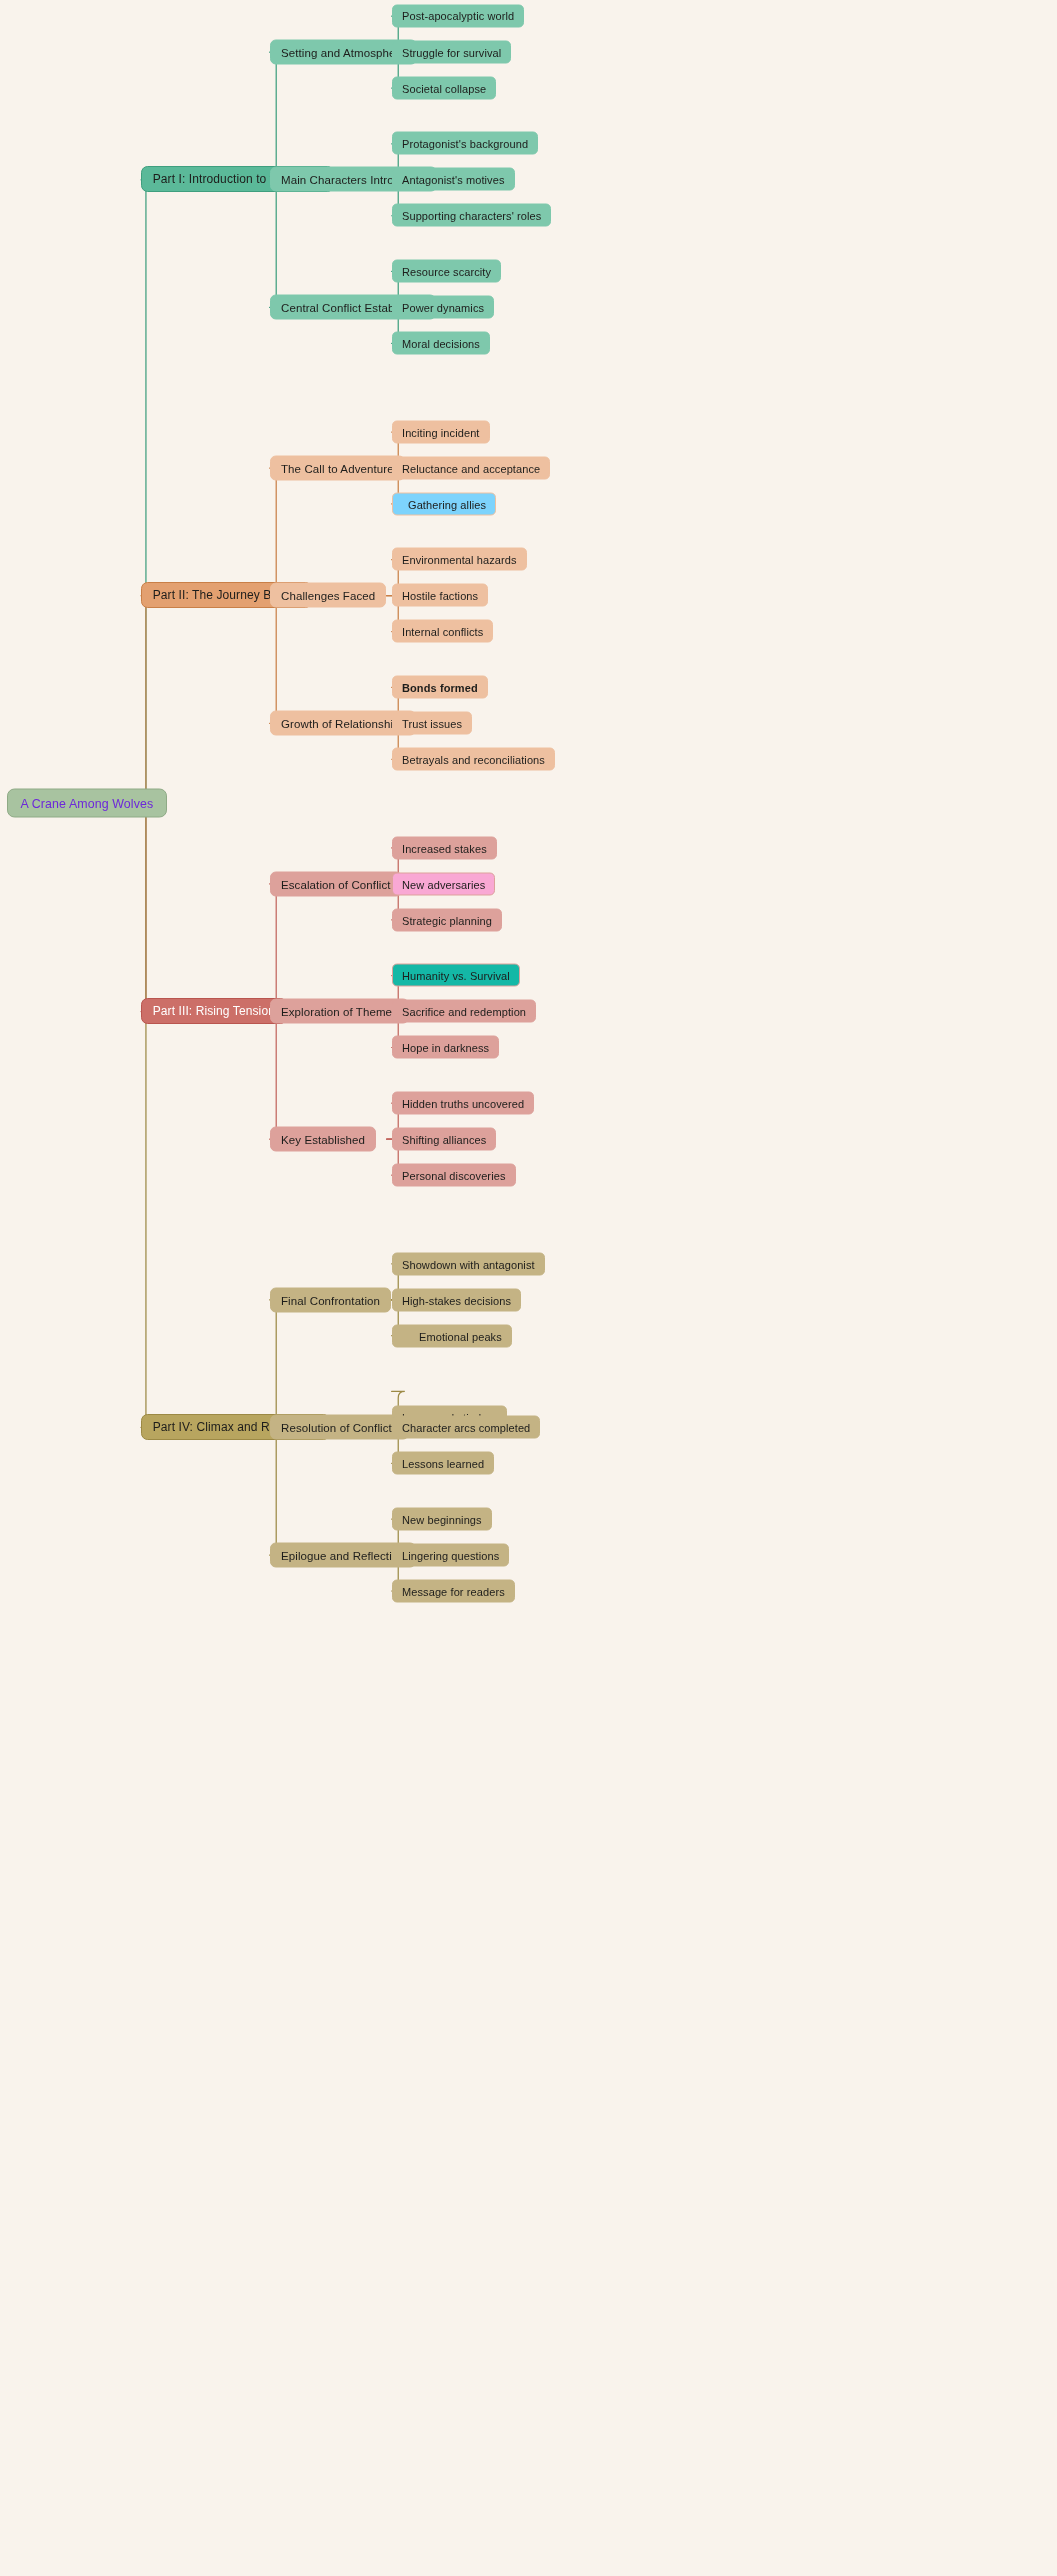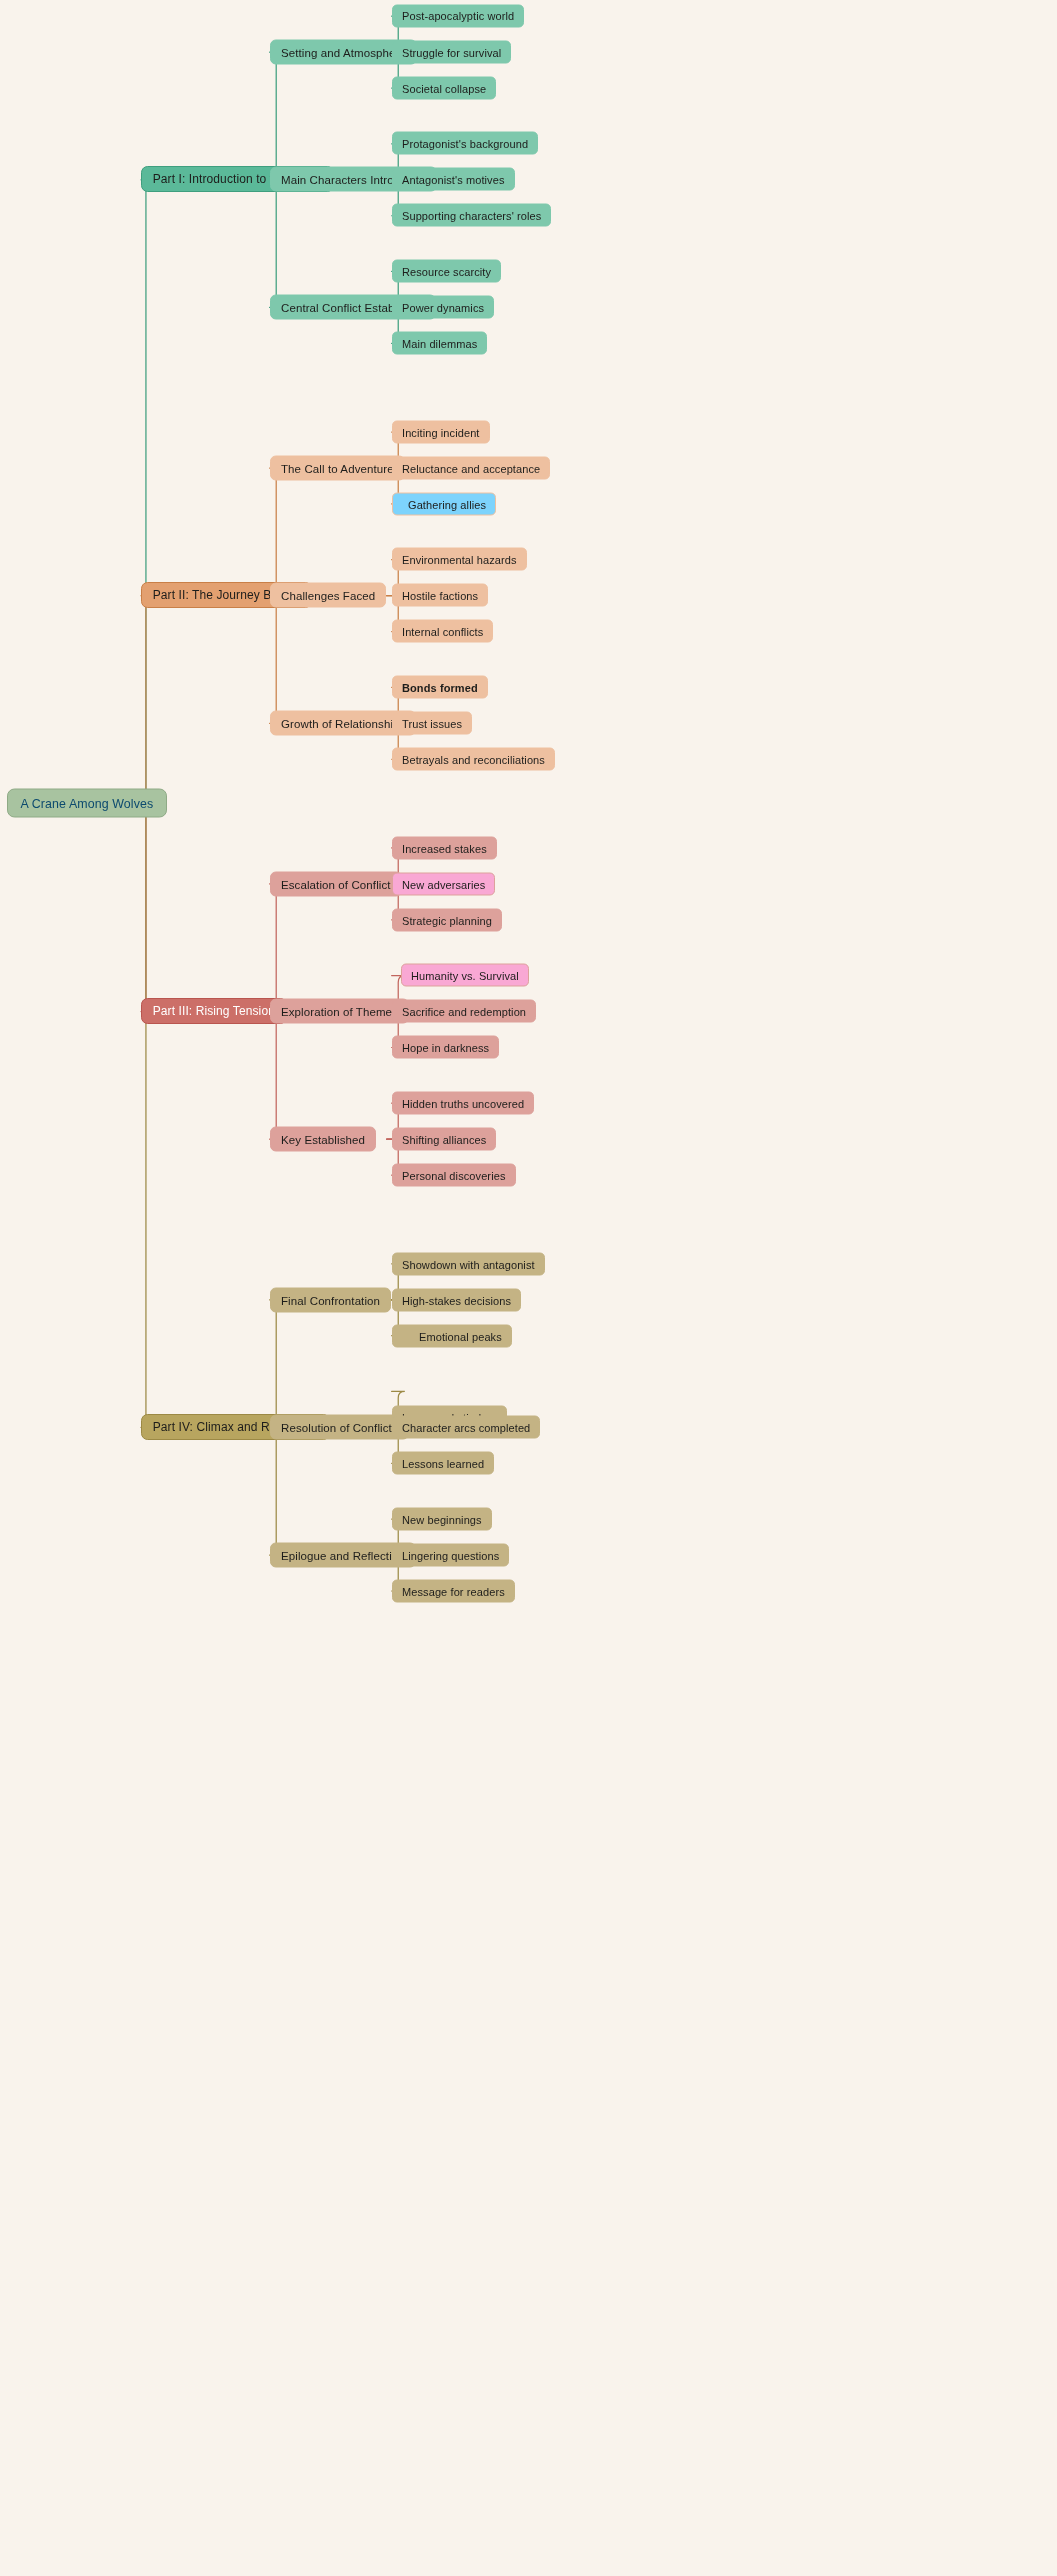--- a/index.html
+++ b/index.html
@@ -115,21 +115,21 @@
       <path d="M 469 1730.599999999999 L 475 1730.599999999999 Q 483 1730.599999999999 483 1722.599999999999 L 483 1694.999999999999 Q 483 1686.999999999999 491 1686.999999999999 L 475 1686.999999999999" fill="none" stroke="#9c8945" stroke-width="1.5" stroke-linecap="round"></path>
       <path d="M 469 1730.599999999999 L 475 1730.599999999999" fill="none" stroke="#9c8945" stroke-width="1.5" stroke-linecap="round"></path>
       <path d="M 469 1730.599999999999 L 475 1730.599999999999 Q 483 1730.599999999999 483 1738.599999999999 L 483 1766.199999999999 Q 483 1774.199999999999 491 1774.199999999999 L 475 1774.199999999999" fill="none" stroke="#9c8945" stroke-width="1.5" stroke-linecap="round"></path>
       <path d="M 321 1730.599999999999 L 327 1730.599999999999" fill="none" stroke="#9c8945" stroke-width="1.5" stroke-linecap="round"></path>
       <path d="M 469 1885.3999999999987 L 475 1885.3999999999987 Q 483 1885.3999999999987 483 1877.3999999999987 L 483 1849.7999999999988 Q 483 1841.7999999999988 491 1841.7999999999988 L 475 1841.7999999999988" fill="none" stroke="#9c8945" stroke-width="1.5" stroke-linecap="round"></path>
       <path d="M 469 1885.3999999999987 L 475 1885.3999999999987" fill="none" stroke="#9c8945" stroke-width="1.5" stroke-linecap="round"></path>
       <path d="M 469 1885.3999999999987 L 475 1885.3999999999987 Q 483 1885.3999999999987 483 1893.3999999999987 L 483 1920.9999999999986 Q 483 1928.9999999999986 491 1928.9999999999986 L 475 1928.9999999999986" fill="none" stroke="#9c8945" stroke-width="1.5" stroke-linecap="round"></path>
       <path d="M 321 1730.599999999999 L 327 1730.599999999999 Q 335 1730.599999999999 335 1738.599999999999 L 335 1877.3999999999987 Q 335 1885.3999999999987 343 1885.3999999999987 L 327 1885.3999999999987" fill="none" stroke="#9c8945" stroke-width="1.5" stroke-linecap="round"></path>
       <path d="M 163 973.9999999999995 L 169 973.9999999999995 Q 177 973.9999999999995 177 981.9999999999995 L 177 1722.599999999999 Q 177 1730.599999999999 185 1730.599999999999 L 171 1730.599999999999" fill="none" stroke="#9c8945" stroke-width="1.5" stroke-linecap="round"></path>
     </svg>
-<div class="node root" style="left: 6.6px; top: 803px; background: rgb(168, 195, 160); border: 0.8px solid rgb(143, 170, 134); color: #0c4a6e;">
+<div class="node root" style="left: 6.6px; top: 803px; background: rgb(168, 195, 160); border: 0.8px solid rgb(143, 170, 134); color: #6d28d9;">
       <span>A Crane Among Wolves</span>
     </div>
     <div class="node lvl1" style="left: 141px; top: 179px; background: rgb(91, 185, 153); border: 0.8px solid rgb(63, 158, 126); color: rgb(29, 29, 27);">
       <span>Part I: Introduction to the World</span>
     </div>
     <div class="node lvl2" style="left: 270px; top: 52px; background: rgb(126, 200, 172); border: 0.8px solid rgb(126, 200, 172);">
       <span>Setting and Atmosphere</span>
     </div>
     <div class="node lvl3" style="left: 392px; top: 15.7px; background: rgb(126, 200, 172); border: 0.8px solid rgb(126, 200, 172);">
       <span>Post-apocalyptic world</span>
@@ -155,21 +155,21 @@
     <div class="node lvl2" style="left: 270px; top: 307px; background: rgb(126, 200, 172); border: 0.8px solid rgb(126, 200, 172);">
       <span>Central Conflict Established</span>
     </div>
     <div class="node lvl3" style="left: 392px; top: 271px; background: rgb(126, 200, 172); border: 0.8px solid rgb(126, 200, 172);">
       <span>Resource scarcity</span>
     </div>
     <div class="node lvl3" style="left: 392px; top: 307px; background: rgb(126, 200, 172); border: 0.8px solid rgb(126, 200, 172);">
       <span>Power dynamics</span>
     </div>
     <div class="node lvl3" style="left: 392px; top: 343px; background: rgb(126, 200, 172); border: 0.8px solid rgb(126, 200, 172);">
-      <span>Main dilemmas</span>
+      <span>Moral decisions</span>
     </div>
     <div class="node lvl1" style="left: 141px; top: 595px; background: rgb(227, 160, 112); border: 0.8px solid rgb(201, 127, 71); color: rgb(29, 29, 27);">
       <span>Part II: The Journey Begins</span>
     </div>
     <div class="node lvl2" style="left: 270px; top: 468px; background: rgb(238, 192, 160); border: 0.8px solid rgb(238, 192, 160);">
       <span>The Call to Adventure</span>
     </div>
     <div class="node lvl3" style="left: 392px; top: 432px; background: rgb(238, 192, 160); border: 0.8px solid rgb(238, 192, 160);">
       <span>Inciting incident</span>
     </div>
@@ -214,21 +214,21 @@
     </div>
     <div class="node lvl3" style="left: 392px; top: 884px; background: #f9a8d4; border: 0.8px solid rgb(221, 161, 155);">
       <span>New adversaries</span>
     </div>
     <div class="node lvl3" style="left: 392px; top: 920px; background: rgb(221, 161, 155); border: 0.8px solid rgb(221, 161, 155);">
       <span>Strategic planning</span>
     </div>
     <div class="node lvl2" style="left: 270px; top: 1011px; background: rgb(221, 161, 155); border: 0.8px solid rgb(221, 161, 155);">
       <span>Exploration of Themes</span>
     </div>
-    <div class="node lvl3" style="left: 392px; top: 975px; background: #f9a8d4; border: 0.8px solid rgb(221, 161, 155); margin-left: 9px;">
+    <div class="node lvl3" style="left: 392px; top: 975px; background: #14b8a6; border: 0.8px solid rgb(221, 161, 155);">
       <span>Humanity vs. Survival</span>
     </div>
     <div class="node lvl3" style="left: 392px; top: 1011px; background: rgb(221, 161, 155); border: 0.8px solid rgb(221, 161, 155);">
       <span>Sacrifice and redemption</span>
     </div>
     <div class="node lvl3" style="left: 392px; top: 1047px; background: rgb(221, 161, 155); border: 0.8px solid rgb(221, 161, 155);">
       <span>Hope in darkness</span>
     </div>
     <div class="node lvl2" style="left: 270px; top: 1139px; background: rgb(221, 161, 155); border: 0.8px solid rgb(221, 161, 155);">
       <span>Key Established</span>

